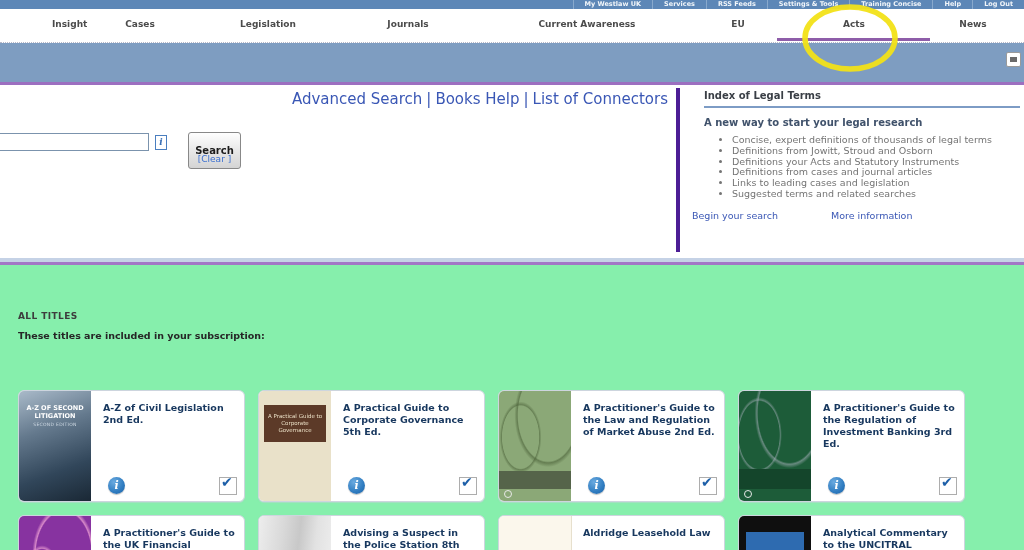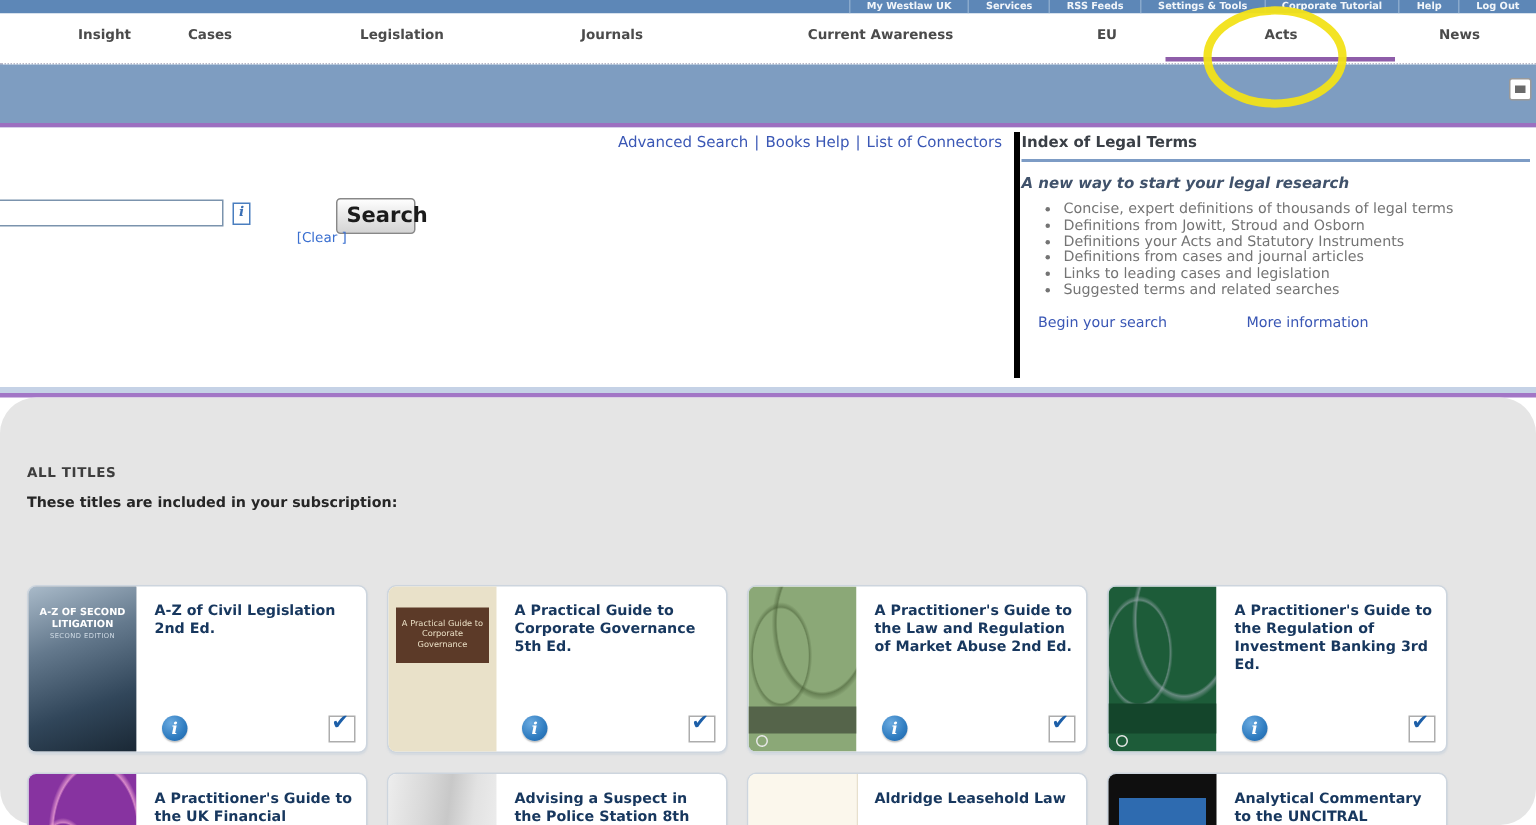--- a/index.html
+++ b/index.html
@@ -29,53 +29,53 @@
   
   .banner { position:absolute; top:43px; left:0; right:0; height:39px; background:#7e9dc1;
             border-bottom:3px solid #9c6fc0; }
   .banner-btn { position:absolute; right:3px; top:9px; width:15px; height:15px; background:#fff;
                 border:1px solid #9a9a9a; border-radius:2px; padding:0; display:flex;
                 align-items:center; justify-content:center; cursor:pointer; }
   .banner-btn-glyph { width:7px; height:5px; background:#6a6a6a; }
 
   
   .search-section { position:absolute; top:85px; left:0; right:0; height:173px; background:#fff; }
-  .search-links { position:absolute; top:5px; right:356px; font-size:10px; color:#3a57b5; white-space:nowrap;margin-left:28px; }
+  .search-links { position:absolute; top:5px; right:356px; font-size:15px; color:#3a57b5; white-space:nowrap;margin-left:28px; }
   .search-links a { color:#3a57b5; text-decoration:none; }
   .search-links .sep { margin:0 4px; }
   .search-input { position:absolute; left:-2px; top:48px; width:151px; height:18px;
                   border:1px solid #7b93ad; font-size:9px; padding:0 3px; box-sizing:border-box; }
   .info-glyph { position:absolute; left:155px; top:50px; width:10px; height:13px; border:1px solid #4a7ebf;
                 color:#3a6fb5; font-family:"DejaVu Serif",serif; font-style:italic; font-weight:bold;
                 font-size:9px; line-height:13px; text-align:center; background:#fff; cursor:pointer; }
-  .search-btn { position:absolute; left:188px; top:47px; width:53px; height:24px;
-                font-family:"DejaVu Sans",sans-serif; font-weight:bold; font-size:14px; color:#1b1b1b;
+  .search-btn { position:absolute; left:188px; top:47px; width:53px; height:37px;
+                font-family:"DejaVu Sans",sans-serif; font-weight:bold; font-size:10px; color:#1b1b1b;
                 background:linear-gradient(#fefefe,#e8e8e8 50%,#d4d4d4); border:1px solid #888;
-                border-radius:3px; cursor:pointer;margin-left:36px; }
+                border-radius:3px; cursor:pointer; }
   .clear-link { position:absolute; left:188px; top:69px; width:53px; text-align:center; font-size:9px;
                 color:#3a6fd0; text-decoration:none; }
 
   
   .index-panel { position:absolute; left:676px; top:3px; right:4px; bottom:6px;
-                 border-left:4px solid #000000; padding-left:1px; }
+                 border-left:4px solid #4c1d95; padding-left:24px; }
   .panel-title { font-size:10px; font-weight:bold; color:#3a3f46; padding:2px 0 5px;
                  border-bottom:2px solid #7d9cc5; }
-  .panel-subtitle { margin-top:9px; font-size:10px; font-weight:bold; color:#40526b;font-style:italic; }
+  .panel-subtitle { margin-top:9px; font-size:10px; font-weight:bold; color:#40526b; }
   .panel-bullets { margin:7px 0 0; padding-left:28px; list-style:disc; }
   .panel-bullets li { font-size:9.5px; color:#747474; line-height:10.8px; }
   .panel-links a { position:absolute; font-size:9.5px; color:#3a57b5; text-decoration:none; top:122px; }
   .link-begin { left:12px; }
   .link-more { left:151px; }
 
   
   .divider-blue   { position:absolute; top:258px; left:0; right:0; height:4px; background:#c5d2e6; }
   .divider-purple { position:absolute; top:262px; left:0; right:0; height:3px; background:#a276c6; }
 
   
-  .content { position:absolute; top:265px; left:0; right:0; bottom:0; background:#e5e5e5;border-radius:24px; }
+  .content { position:absolute; top:265px; left:0; right:0; bottom:0; background:#86efac; }
   .all-titles { position:absolute; left:18px; top:46px; font-size:9px; font-weight:bold;
                 letter-spacing:.4px; color:#3d3d3d; }
   .sub-heading { position:absolute; left:18px; top:65px; font-size:9.5px; font-weight:bold; color:#262626; }
   .refine-row { position:absolute; left:18px; top:84px; font-size:9px; color:#333; }
   .refine-row a { color:#3f72c2; text-decoration:none; margin-left:3px; }
 
   
   .cards { position:absolute; left:18px; top:125px; display:grid;
            grid-template-columns:repeat(4,227px); grid-auto-rows:112px; gap:13px 13px; }
   .card { position:relative; background:#fff; border:1px solid #cdd5de; border-radius:6px;
@@ -127,21 +127,21 @@
 </head>
 <body>
 
 <div class="screen">
 
   <div class="topbar">
     <a>My Westlaw UK</a>
     <a>Services</a>
     <a>RSS Feeds</a>
     <a>Settings &amp; Tools</a>
-    <a>Corporate Tutorial</a>
+    <a>Training Concise</a>
     <a>Help</a>
     <a>Log Out</a>
   </div>
 
   <div class="tabbar">
     <span class="tab t0">Insight</span>
     <span class="tab t1">Cases</span>
     <span class="tab t2">Legislation</span>
     <span class="tab t3">Journals</span>
     <span class="tab t4">Current Awareness</span>

